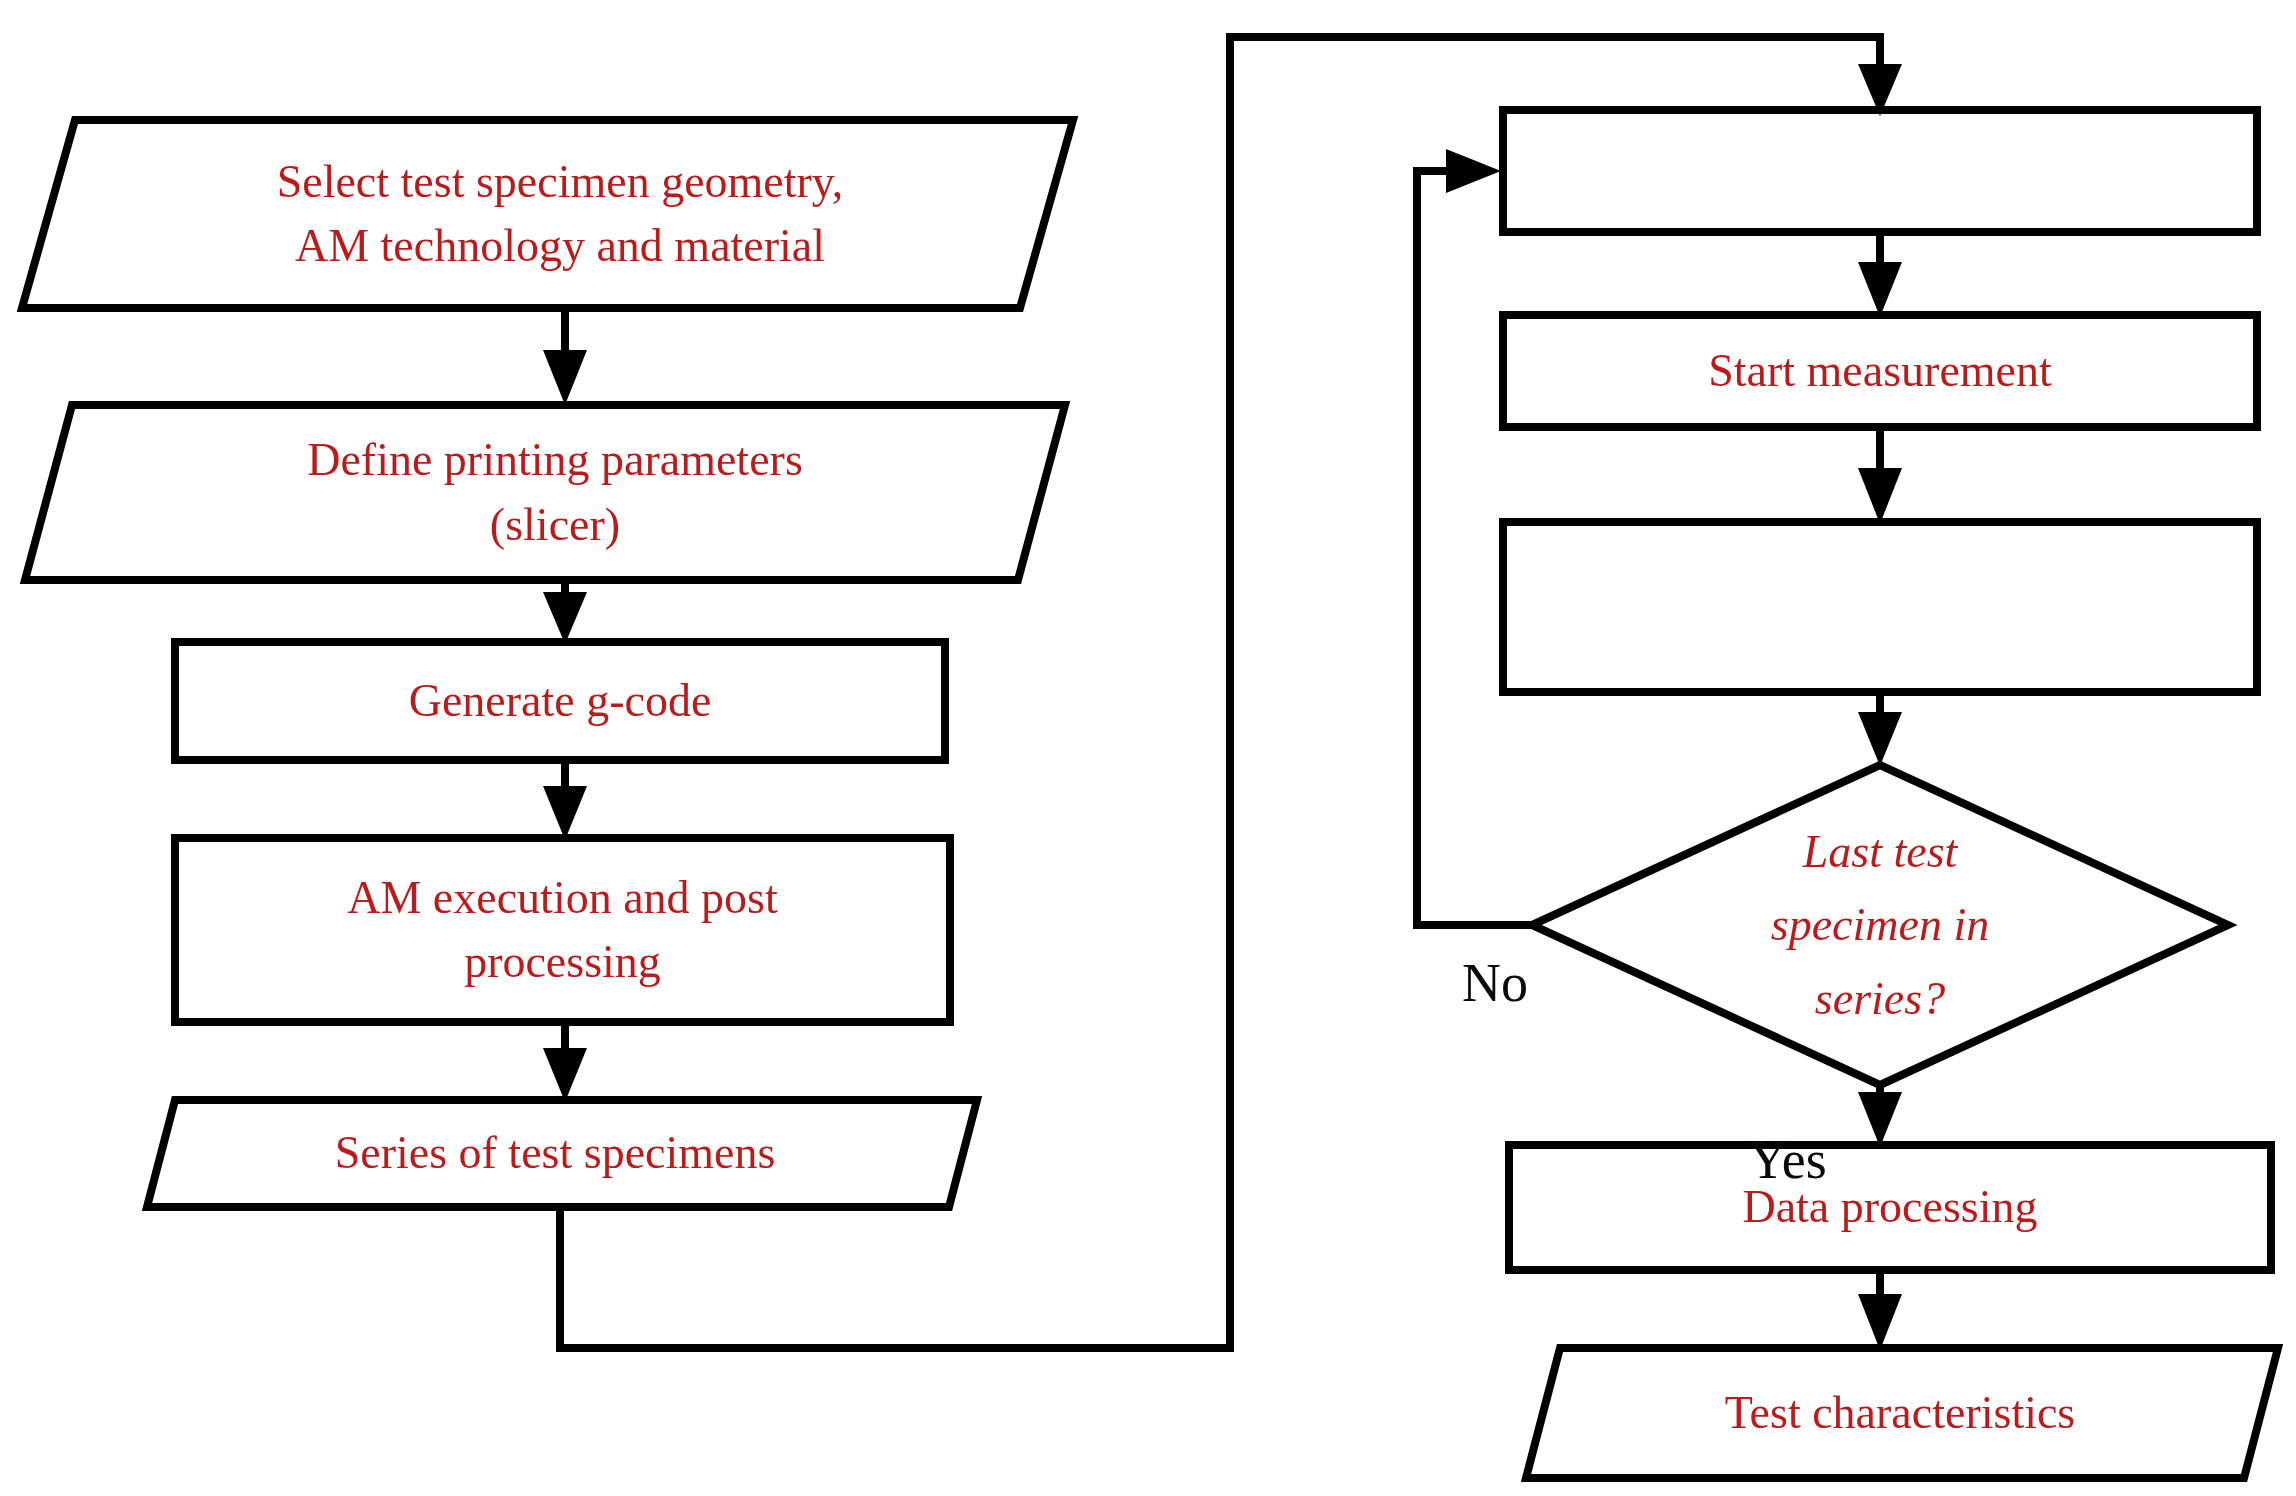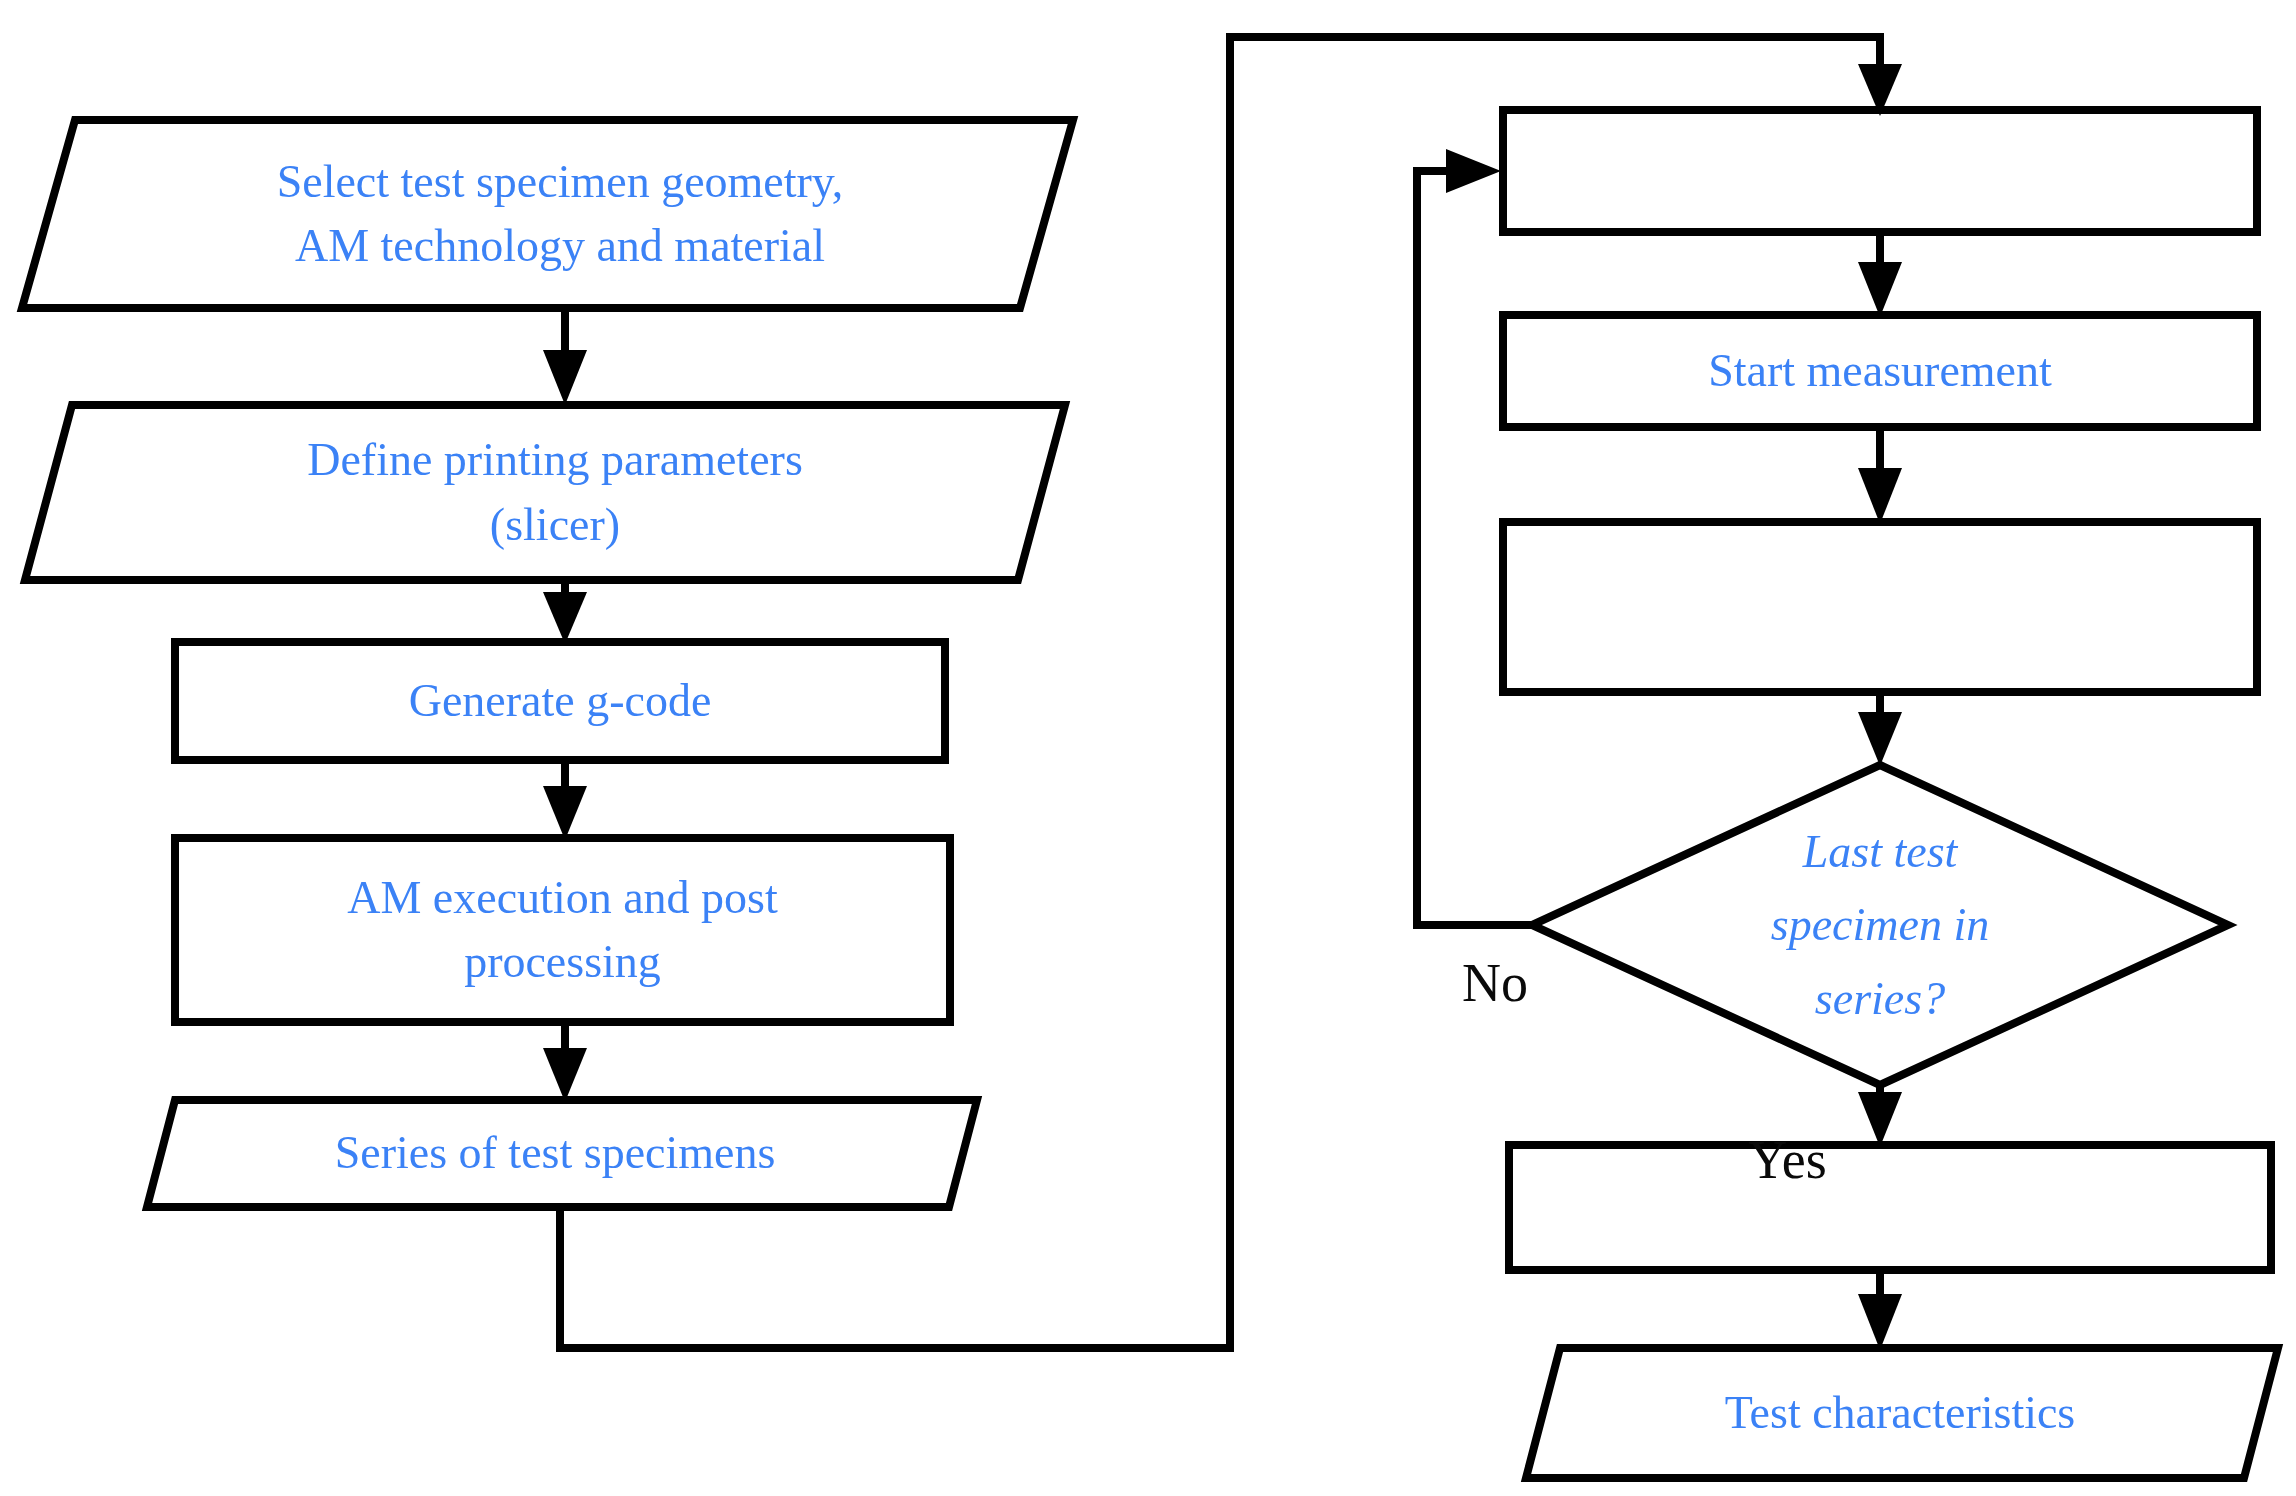--- a/index.html
+++ b/index.html
@@ -37,21 +37,21 @@
     stroke: none;
   }
   .label {
     position: absolute;
     display: flex;
     align-items: center;
     justify-content: center;
     text-align: center;
     font-size: 46px;
     line-height: 1.4;
-    color: #3b82f6;
+    color: #b91c1c;
     white-space: pre-line;
     pointer-events: none;
   }
   .label.diamond-text {
     line-height: 1.6;
   }
   .edge-label {
     position: absolute;
     display: flex;
     align-items: center;
@@ -124,20 +124,21 @@
   <div class="label" style="left:150px; top:1100px; width:810px; height:107px;">Series of test specimens</div>
 
 
   <div class="label" style="left:1503px; top:315px; width:754px; height:112px;">Start measurement</div>
 
 
   <div class="label diamond-text" style="left:1630px; top:800px; width:500px; height:250px;font-style:italic;">Last test
 specimen in
 series?</div>
 
+  <div class="label" style="left:1509px; top:1145px; width:762px; height:125px;">Data processing</div>
 
   <div class="label" style="left:1530px; top:1348px; width:740px; height:130px;">Test characteristics</div>
 
   <div class="edge-label" style="left:1415px; top:945px; width:160px; height:75px;">No</div>
 
   <div class="edge-label" style="left:1705px; top:1120px; width:165px; height:80px;">Yes</div>
 
 </div>
 
 </body></html>

